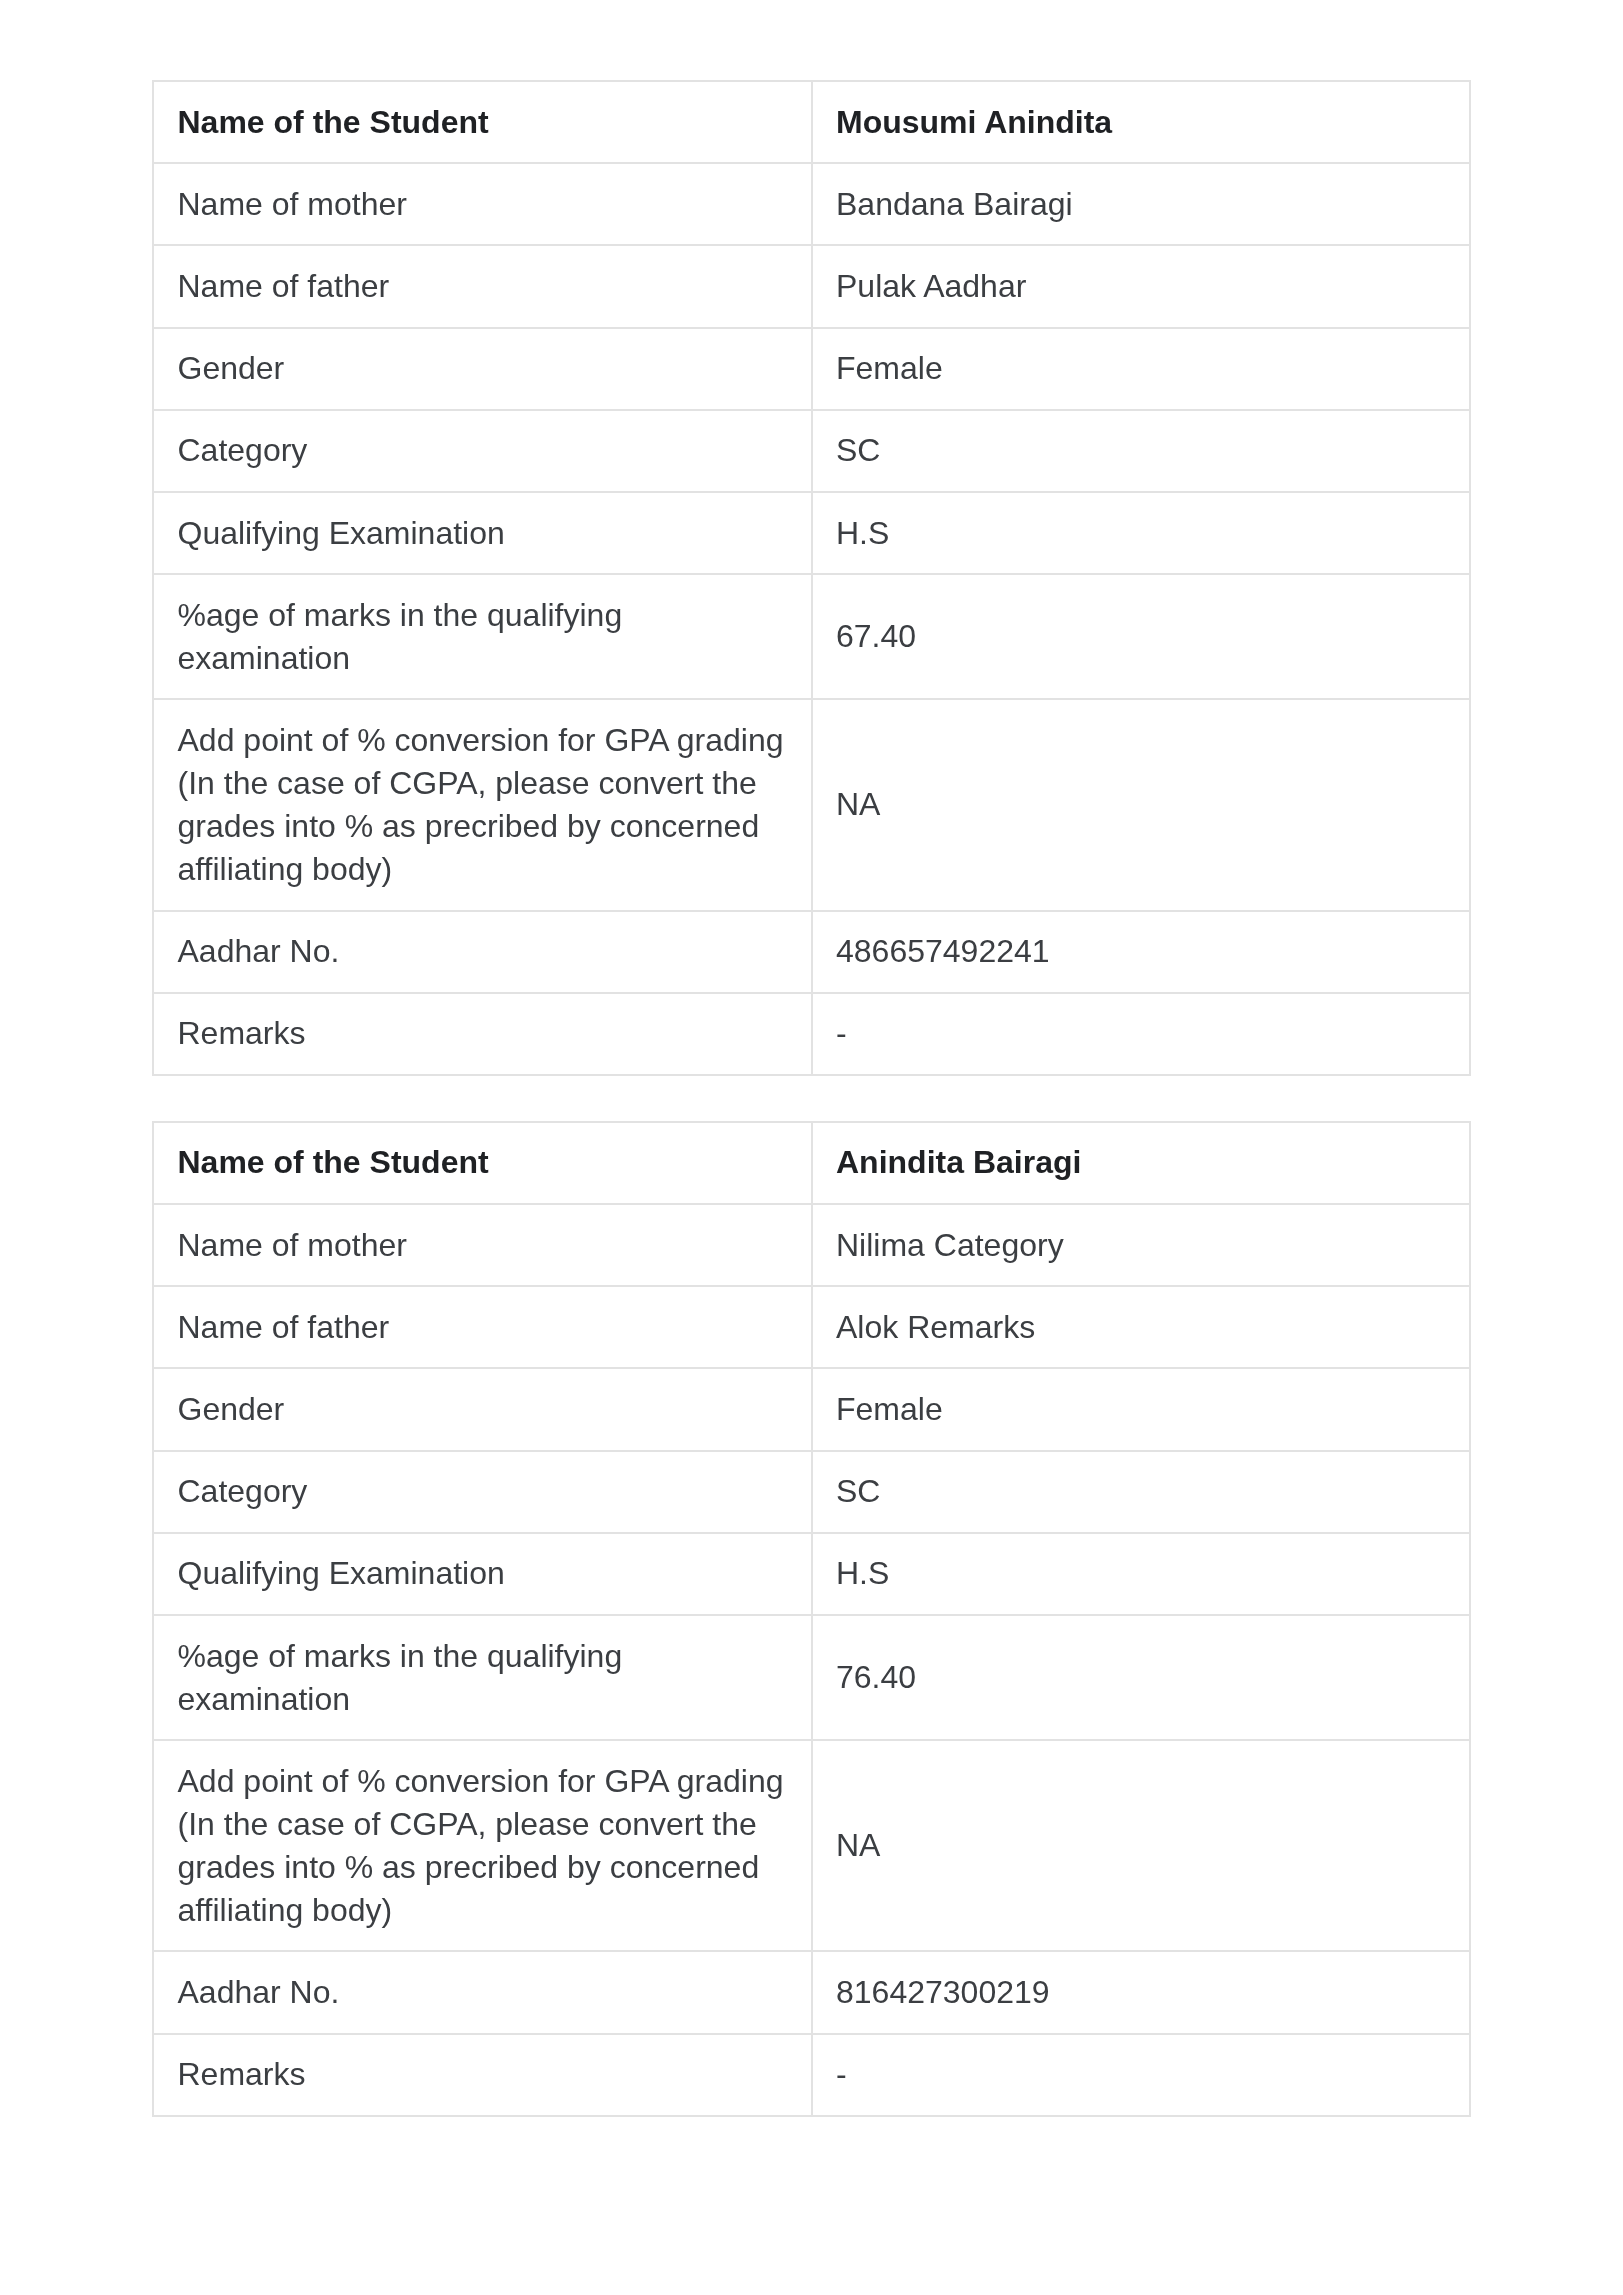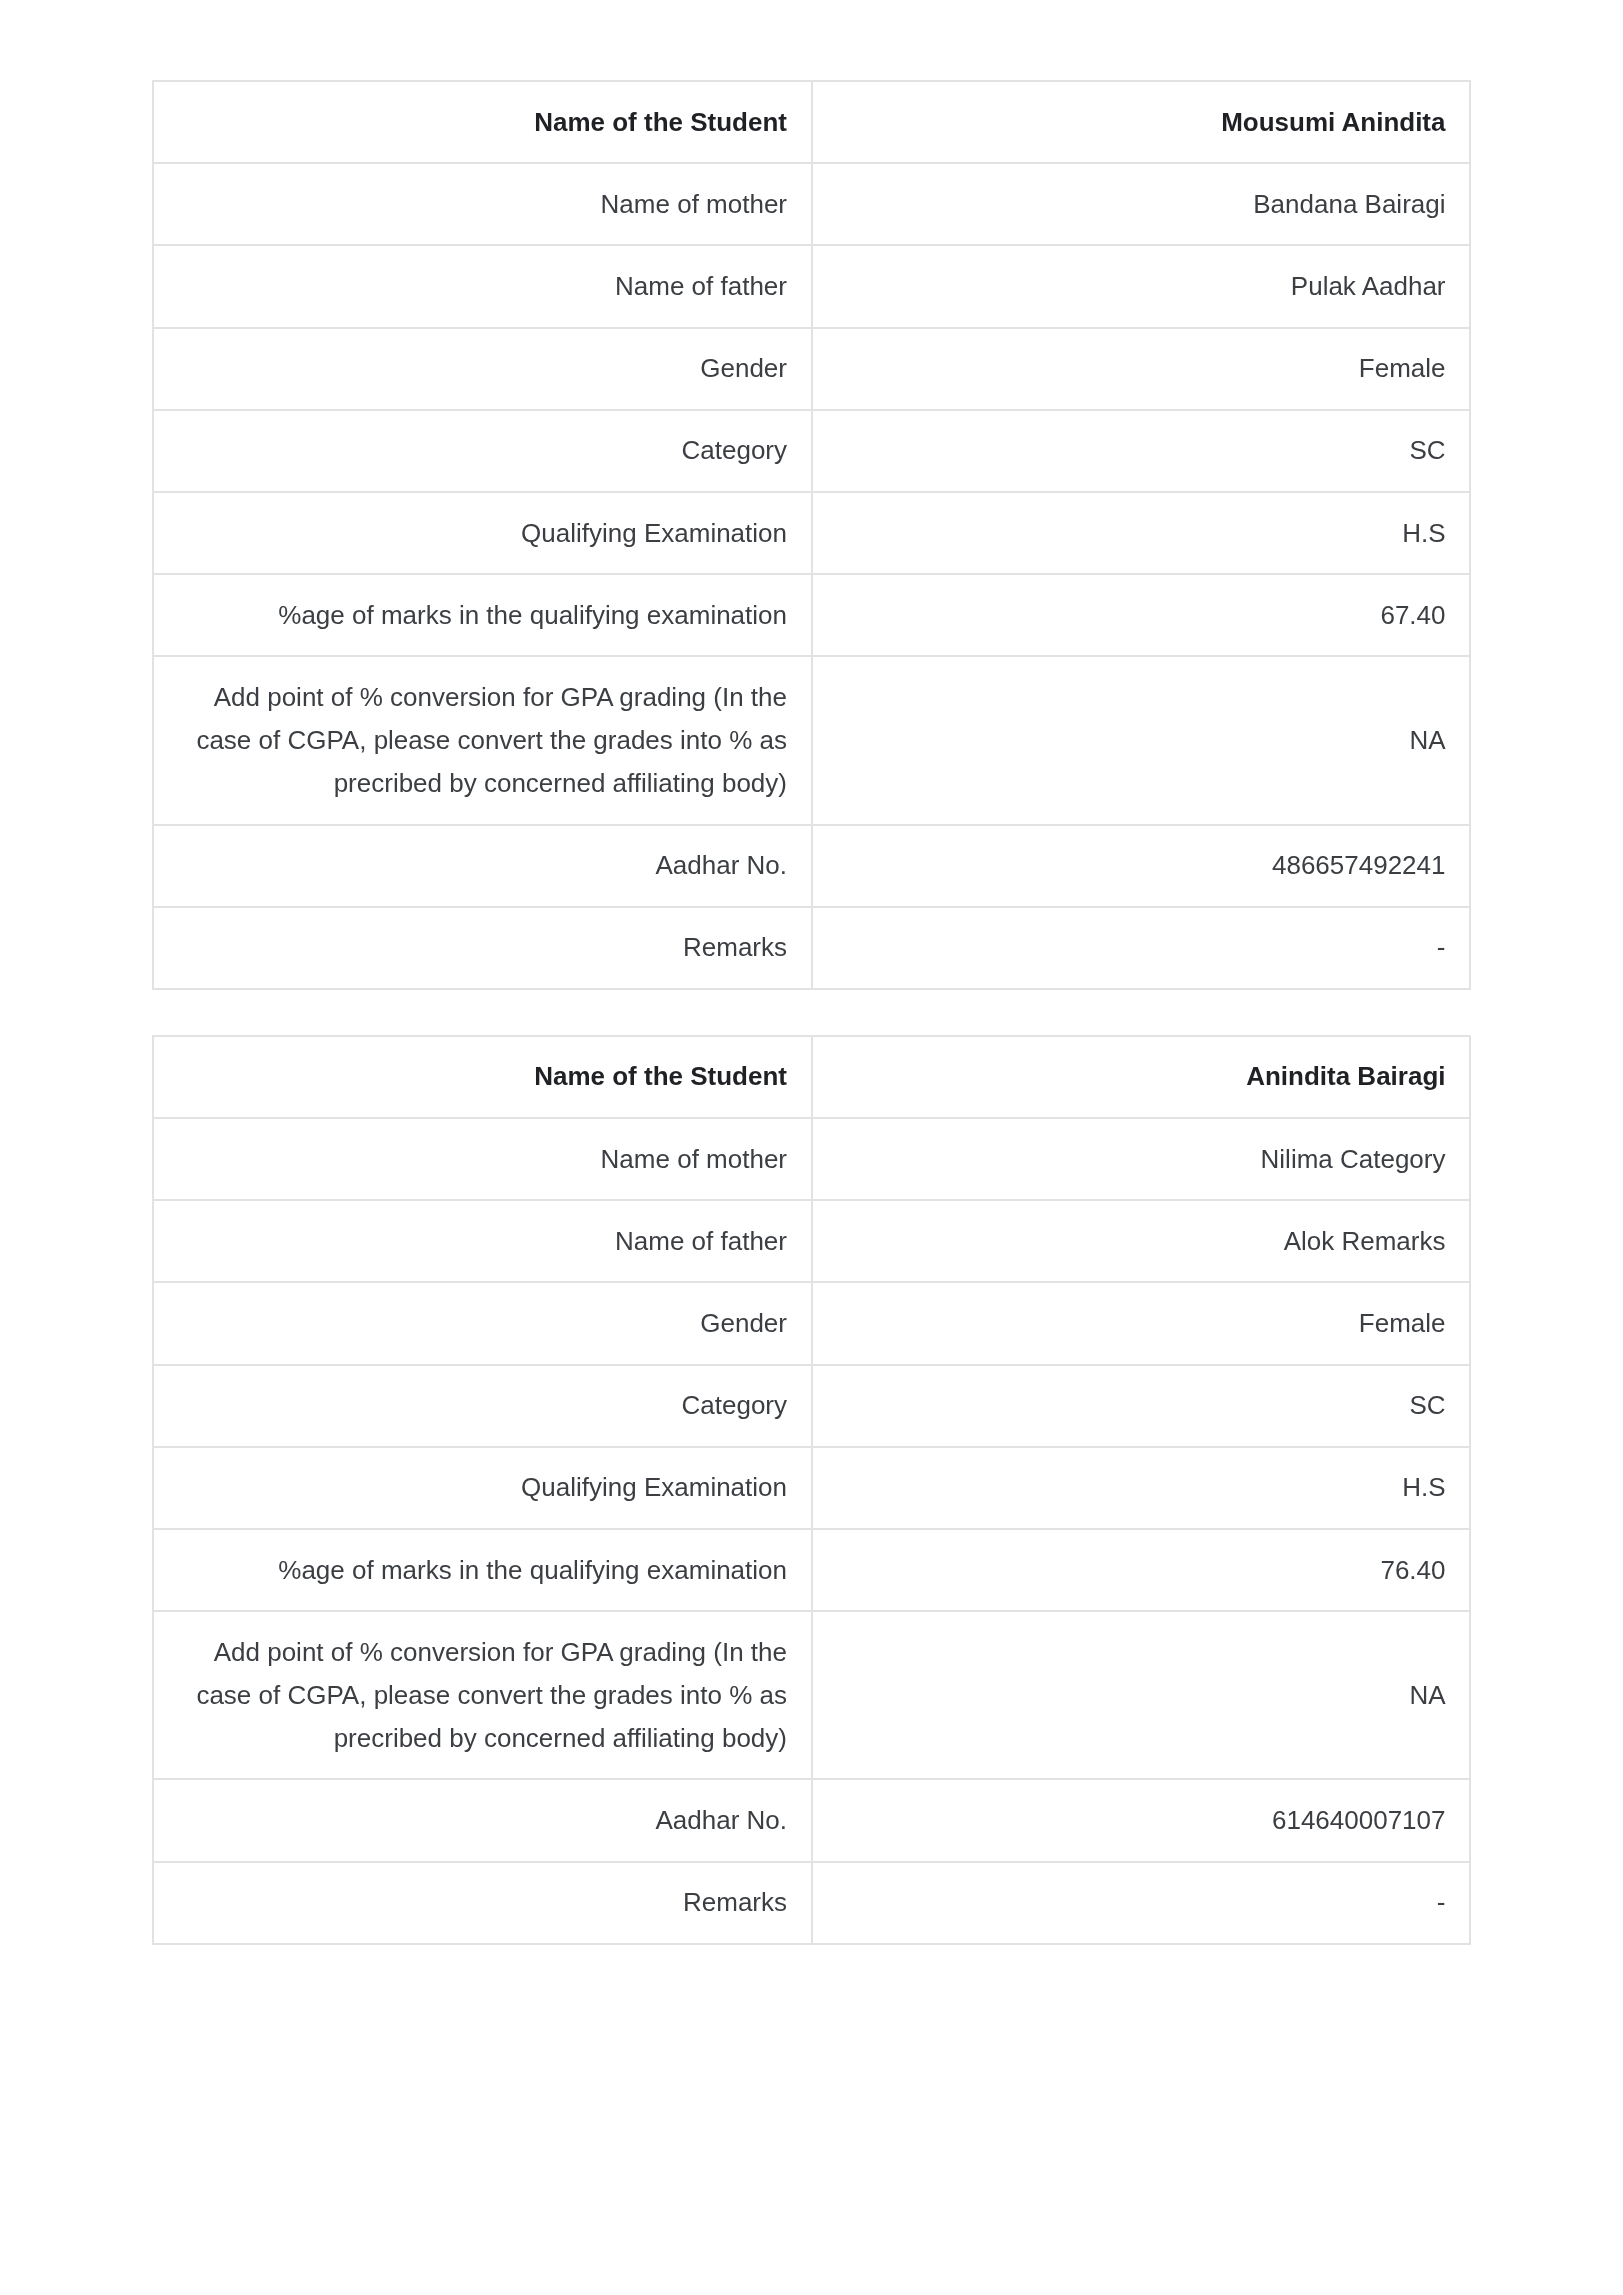--- a/index.html
+++ b/index.html
@@ -19,23 +19,23 @@
     margin-top: 45px;
   }
   table.student-table {
     width: 100%;
     border-collapse: collapse;
     table-layout: fixed;
   }
   .student-table th,
   .student-table td {
     border: 2px solid #e2e2e2;
-    text-align: right;
+    text-align: left;
     vertical-align: middle;
-    font-size: 26px;
+    font-size: 32px;
     line-height: 43px;
     padding: 18.6px 23.5px;
     color: #3b3e42;
     font-weight: 300;
     word-wrap: break-word;
   }
   .student-table th {
     font-weight: 700;
     color: #1f2124;
   }
@@ -130,21 +130,21 @@
           <tr>
             <td>%age of marks in the qualifying examination</td>
             <td>76.40</td>
           </tr>
           <tr>
             <td>Add point of % conversion for GPA grading (In the case of CGPA, please convert the grades into % as precribed by concerned affiliating body)</td>
             <td>NA</td>
           </tr>
           <tr>
             <td>Aadhar No.</td>
-            <td>614640007107</td>
+            <td>816427300219</td>
           </tr>
           <tr>
             <td>Remarks</td>
             <td>-</td>
           </tr>
         </tbody>
     </table>
   </section>
 
 </main>

